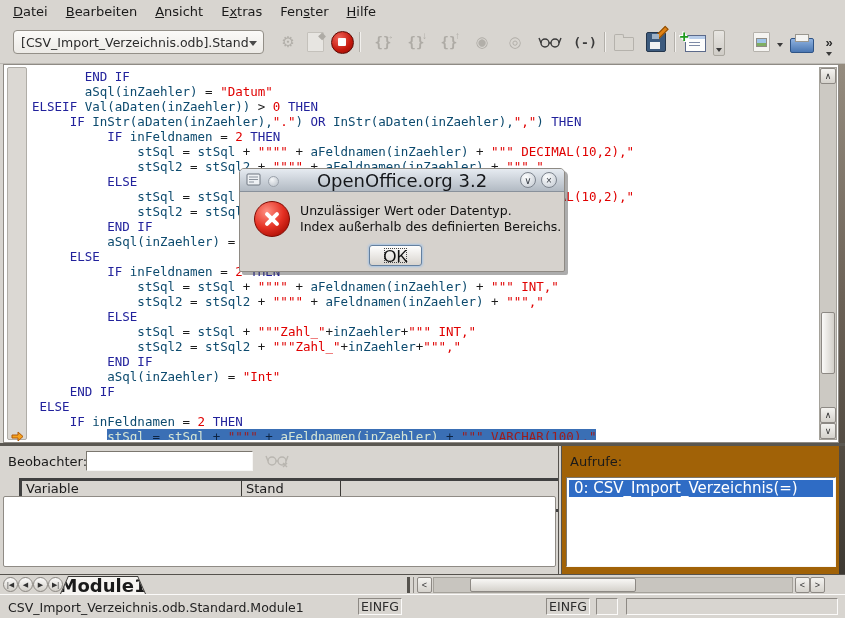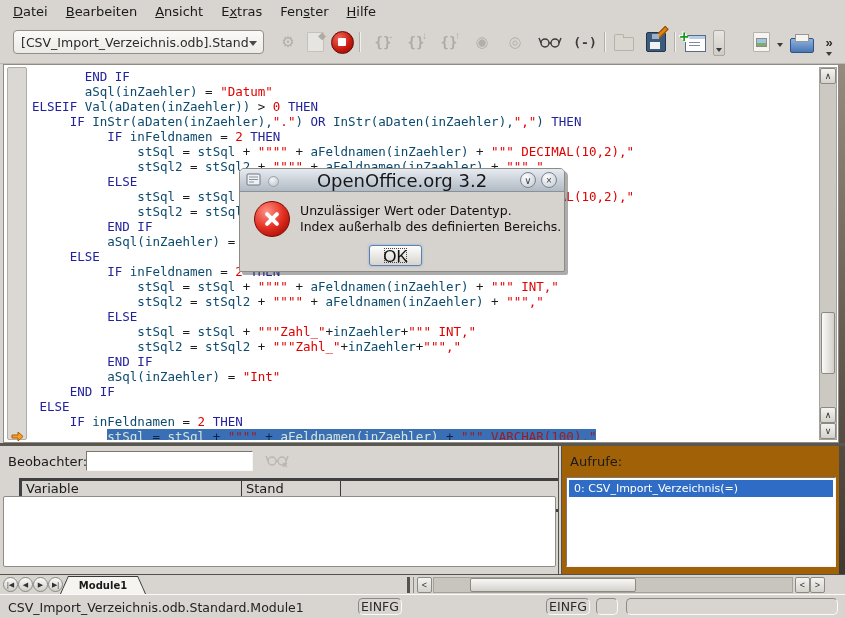--- a/index.html
+++ b/index.html
@@ -130,48 +130,48 @@
   #watch-remove{position:absolute;left:259px;top:3px;width:28px;height:24px;border:0;background:transparent;}
   #watch-header{position:absolute;left:3px;top:32px;width:553px;height:34px;display:flex;
           border:3px solid #404040;box-sizing:border-box;background:#d8d5d0;margin-left:16px;}
   .wcol{border-right:1px solid #3c3a36;box-sizing:border-box;padding:0 4px;font-size:13px;line-height:16px;
           overflow:hidden;}
   #wcol-var{width:220px;} #wcol-wert{width:99px;} #wcol-typ{flex:1;border-right:0;}
   #watch-list{position:absolute;left:3px;top:50px;width:553px;height:71px;background:#fff;
           border:1px solid #8f8b85;border-radius:2px;box-sizing:border-box;}
   #calls-list{position:absolute;left:4px;top:31px;width:270px;height:90px;background:#fff;
           border:1px solid #7b776f;border-right-color:#f7f6f4;border-bottom-color:#f7f6f4;box-sizing:border-box;}
-  .call-row{margin:2px;height:17px;line-height:17px;font-size:11px;padding-left:5px;white-space:nowrap;overflow:hidden;}
+  .call-row{margin:2px;height:17px;line-height:17px;font-size:15px;padding-left:5px;white-space:nowrap;overflow:hidden;}
   .call-row.selected{background:#2f6cc5;color:#fff;}
   
   #tabbar{position:absolute;left:0;top:574px;width:845px;height:20px;background:#d8d5d0;
           border-top:1px solid #55524d;box-sizing:border-box;}
   .navbtn{position:absolute;top:2px;width:15px;height:15px;border-radius:50%;border:1px solid #8d8984;
           background:linear-gradient(#fbfaf9,#d2cfc9);font-size:7px;color:#333;padding:0;
           display:flex;align-items:center;justify-content:center;}
   #tab-outer{position:absolute;left:60px;top:1px;width:86px;height:18px;background:#3c3a37;
           clip-path:polygon(8px 0,78px 0,86px 18px,0 18px);}
   #tab-inner{position:absolute;left:1px;top:1px;width:84px;height:17px;background:#f6f4f1;
           clip-path:polygon(7.5px 0,76.5px 0,84px 17px,0 17px);display:flex;align-items:center;justify-content:center;
-          font-weight:bold;font-size:10px;}
+          font-weight:bold;font-size:18px;}
   #hsplitter{position:absolute;left:407px;top:2px;width:7px;height:16px;background:#d8d5d0;
           border-left:3px solid #55524d;border-right:1px solid #8d8984;box-sizing:border-box;}
   .hbtn{position:absolute;top:2px;width:15px;height:16px;background:linear-gradient(#f4f3f0,#d5d2cc);
           border:1px solid #8d8984;border-radius:2px;font-size:9px;color:#333;padding:0;
           display:flex;align-items:center;justify-content:center;box-sizing:border-box;}
   #htrack{position:absolute;left:433px;top:2px;width:360px;height:16px;background:#c8c5bf;
           border:1px solid #a5a29b;box-sizing:border-box;}
   #hthumb{position:absolute;left:36px;top:0px;width:166px;height:14px;border:1px solid #8d8984;border-radius:2px;
           background:linear-gradient(#f8f7f5,#d5d2cc);box-sizing:border-box;}
   
   #statusbar{position:absolute;left:0;top:594px;width:845px;height:24px;background:#d8d5d0;
           border-top:1px solid #fbfaf9;box-sizing:border-box;}
   #status-doc{position:absolute;left:8px;top:5px;font-size:12.5px;color:#222;}
   .sfield{position:absolute;top:3px;height:17px;border:1px solid #8d8984;border-bottom-color:#fbfaf9;
-          border-right-color:#fbfaf9;border-radius:5px;box-sizing:border-box;font-size:12.5px;color:#2c2c2c;
+          border-right-color:#fbfaf9;border-radius:0;box-sizing:border-box;font-size:12.5px;color:#2c2c2c;
           display:flex;align-items:center;justify-content:center;}
   #sf-pos{justify-content:flex-start;padding-left:6px;}
   
   .glasses-stroke{stroke:#3a3a3a;fill:none;stroke-width:1.4;}
   .glasses-dis{stroke:#b9b6b0;fill:none;stroke-width:1.4;}
 </style>
 </head>
 <body>
 
 <div id="app">

